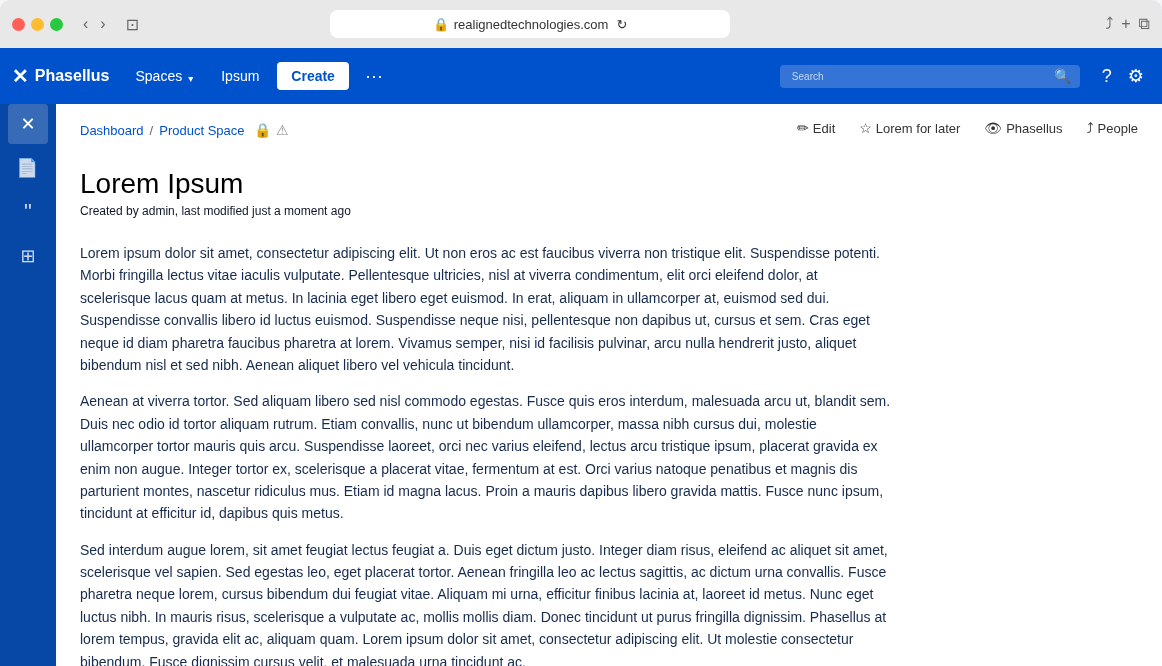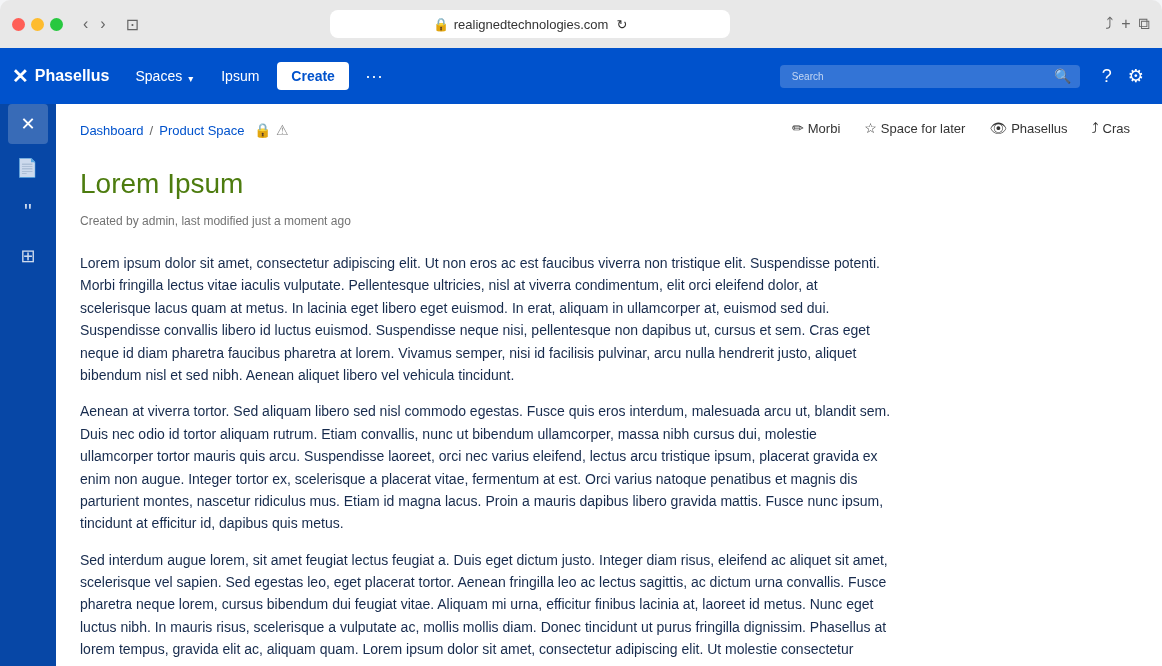--- a/index.html
+++ b/index.html
@@ -185,36 +185,36 @@
       border: none;
       background: none;
     }
     .action-btn .icon { font-size: 14px; }
 
     
     .header-row {
       display: flex;
       align-items: center;
       justify-content: space-between;
-      padding: 12px 24px 0 24px;
+      padding: 12px 16px 0 24px;
     }
 
     
     .page-title-area {
       padding: 16px 24px 0 24px;
     }
     .page-title {
       font-size: 28px;
       font-weight: 300;
-      color: #4d7c0f;
-      margin-bottom: 14px;
+      color: #000000;
+      margin-bottom: 4px;
     }
     .page-meta {
       font-size: 12px;
-      color: #737373;
+      color: #0f172a;
       margin-bottom: 16px;
     }
 
     
     .page-body {
       padding: 8px 24px 24px 24px;
       font-size: 14px;
       line-height: 1.6;
       color: #172B4D;
       max-width: 860px;
@@ -296,33 +296,33 @@
       <span class="breadcrumb-sep">/</span>
       <a class="breadcrumb-link">Product Space</a>
       <span class="breadcrumb-icons">
         <span class="breadcrumb-icon">🔒</span>
         <span class="breadcrumb-icon">⚠</span>
       </span>
     </div>
     <div class="page-actions">
       <button class="action-btn">
         <span class="icon">✏</span>
-        <span>Morbi</span>
+        <span>Edit</span>
       </button>
       <button class="action-btn">
         <span class="icon">☆</span>
-        <span>Space for later</span>
+        <span>Lorem for later</span>
       </button>
       <button class="action-btn">
         <span class="icon">👁</span>
         <span>Phasellus</span>
       </button>
       <button class="action-btn">
         <span class="icon">⤴</span>
-        <span>Cras</span>
+        <span>People</span>
       </button>
     </div>
   </div>
 
   <div class="page-title-area">
     <h1 class="page-title">Lorem Ipsum</h1>
     <div class="page-meta">Created by admin, last modified just a moment ago</div>
   </div>
 
   <div class="page-body">

